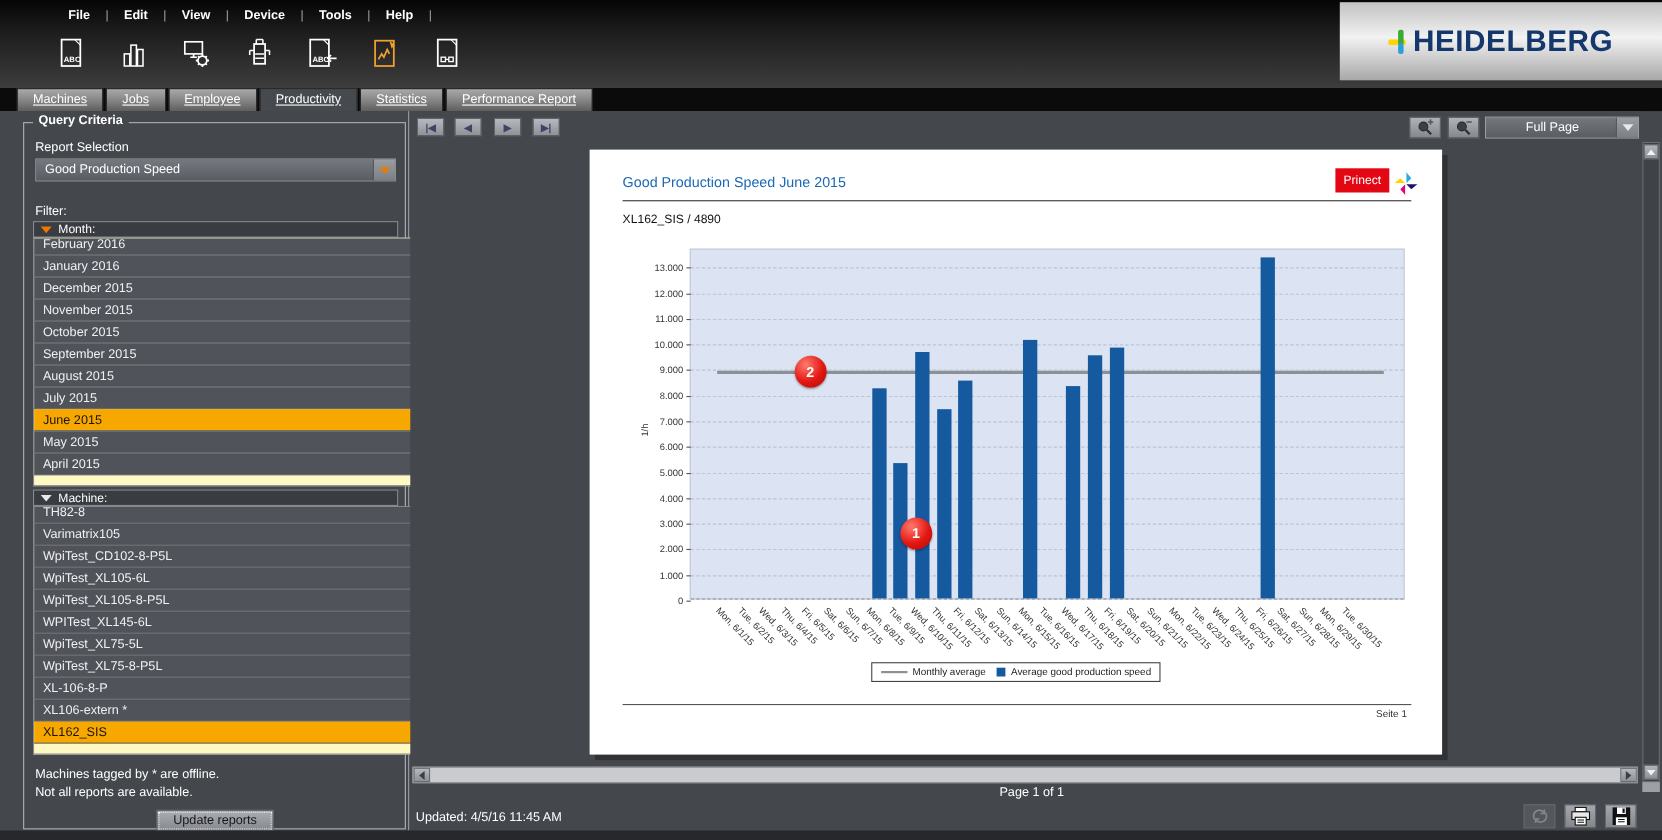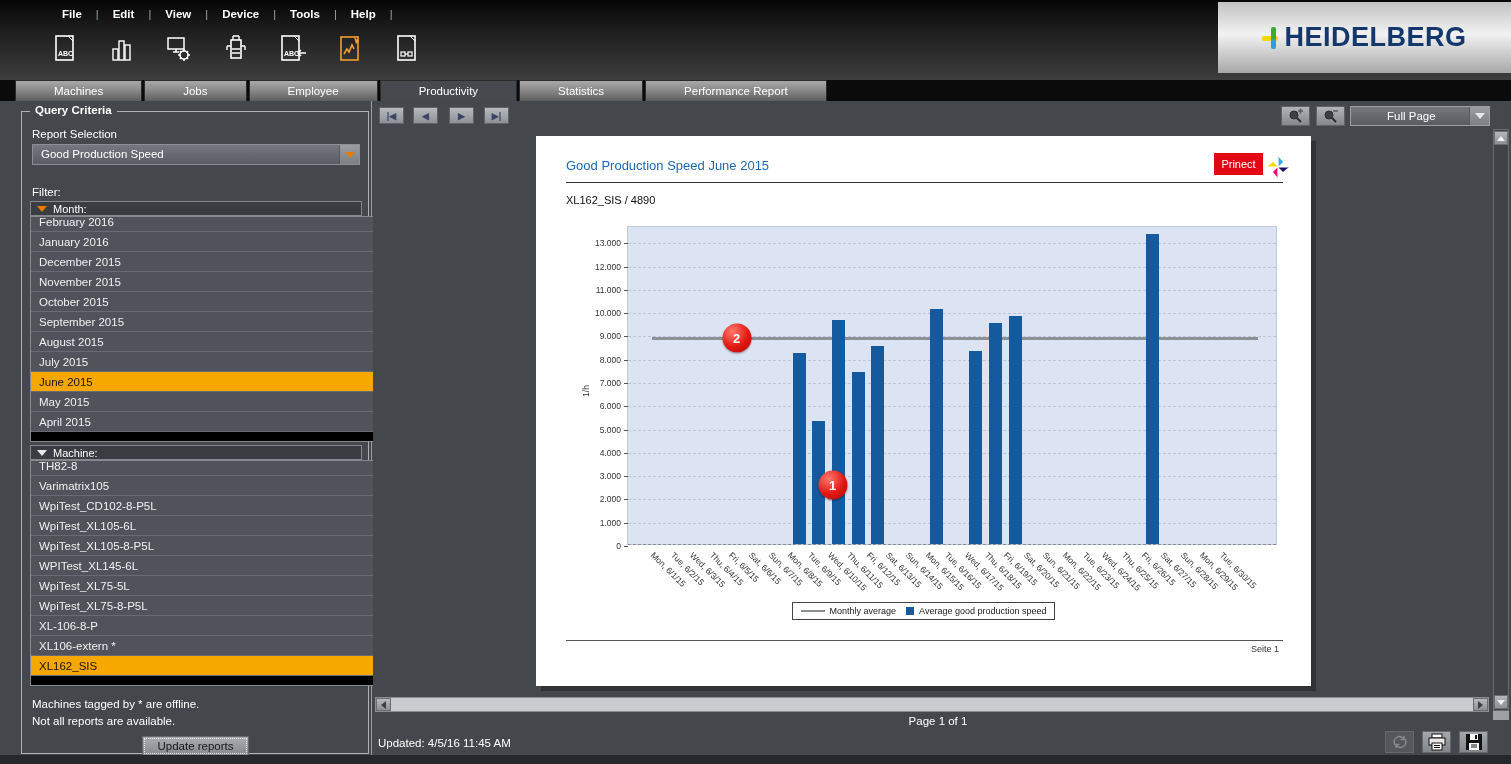--- a/index.html
+++ b/index.html
@@ -19,41 +19,41 @@
     background:linear-gradient(180deg,#c2c2c2,#f2f2f2 45%,#a8a8a8);display:flex;align-items:center;justify-content:center;}
   #logo-mark{position:relative;width:20px;height:26px;margin-right:2px;}
   #logo-mark .ybar{position:absolute;left:0;top:11px;width:16px;height:5px;background:#ffd400;border-radius:2px;}
   #logo-mark .gbar{position:absolute;left:9px;top:2px;width:5px;height:14px;background:#3aaa35;border-radius:2px;}
   #logo-mark .bbar{position:absolute;left:9px;top:14px;width:5px;height:10px;background:#2d9fd8;border-radius:2px;}
   #logo-text{color:#14386b;font-size:27px;font-weight:bold;letter-spacing:0.5px;}
 
   
   #tabbar{position:absolute;left:0;top:80px;width:1511px;height:21px;background:#0b0b0b;display:flex;padding-left:15px;gap:2px;}
   .tab{height:21px;display:flex;align-items:center;justify-content:center;color:#fff;font-size:11.5px;
-    padding:0 38px;background:linear-gradient(180deg,#a9a9a9,#8a8a8a 45%,#5e5e5e);border:1px solid #2a2a2a;border-bottom:none;cursor:default;}
+    padding:0 14px;background:linear-gradient(180deg,#a9a9a9,#8a8a8a 45%,#5e5e5e);border:1px solid #2a2a2a;border-bottom:none;cursor:default;text-decoration:underline;}
   .tab.active{background:#46494e;text-align:right;}
 
   
   #sidebar{position:absolute;left:0;top:101px;width:372px;height:654px;background:#44474c;border-right:1px solid #9aa0a6;}
   #groupbox{position:absolute;left:21px;top:10px;width:348px;height:643px;border:1px solid #aeb2b7;}
   #group-title{position:absolute;left:8px;top:-8px;background:#44474c;padding:0 5px;color:#fff;font-weight:bold;font-size:11.5px;}
   .side-label{color:#fff;font-size:11.5px;}
   #report-label{position:absolute;left:10px;top:16px;}
   #report-select{position:absolute;left:10px;top:32px;width:328px;height:21px;display:flex;
     background:linear-gradient(180deg,#75787e,#595c62);border:1px solid #8b8f94;}
   #report-select .val{flex:1;color:#fff;font-size:11.5px;line-height:19px;padding-left:8px;}
   .dd-btn{width:20px;height:100%;background:linear-gradient(180deg,#9a9da2,#7c7f84);display:flex;align-items:center;justify-content:center;border-left:1px solid #55585d;}
   .tri-dn-orange{width:0;height:0;border-left:5px solid transparent;border-right:5px solid transparent;border-top:6px solid #e87b00;}
   .tri-dn-white{width:0;height:0;border-left:5px solid transparent;border-right:5px solid transparent;border-top:6px solid #e6e8ea;}
   #filter-label{position:absolute;left:10px;top:74px;}
   .sec-head{position:absolute;left:8px;width:332px;height:15px;background:#393c41;border:1px solid #85898e;display:flex;align-items:center;gap:6px;padding-left:6px;}
   .sec-head span{color:#fff;font-size:11px;}
   #month-head{top:89px;}
   #machine-head{top:333px;}
-  .listbox{position:absolute;left:8px;width:396px;background:#000000;border:1px solid #85898e;overflow:hidden;display:flex;}
+  .listbox{position:absolute;left:8px;width:396px;background:#fef9c3;border:1px solid #85898e;overflow:hidden;display:flex;}
   #month-list{top:104px;height:226px;}
   #machine-list{top:348px;height:226px;}
   .rows{flex:1;margin-top:-5px;}
   .row{height:20px;line-height:20px;color:#f0f0f0;font-size:11.5px;padding-left:8px;border-bottom:1px solid #686b71;background:#50535a;cursor:default;white-space:nowrap;}
   .row.selected{background:#f7a800;color:#1c1207;}
   
   .sbar{width:16px;background:#3f4247;border-left:1px solid #85898e;position:relative;}
   .sbtn{position:absolute;left:1px;width:14px;height:14px;background:linear-gradient(180deg,#b3b6bb,#8c8f94);display:flex;align-items:center;justify-content:center;border:1px solid #6a6d72;}
   .sbtn.up{top:1px;}.sbtn.dn{bottom:1px;}
   .tri-up{width:0;height:0;border-left:4px solid transparent;border-right:4px solid transparent;border-bottom:5px solid #f2f3f5;}

